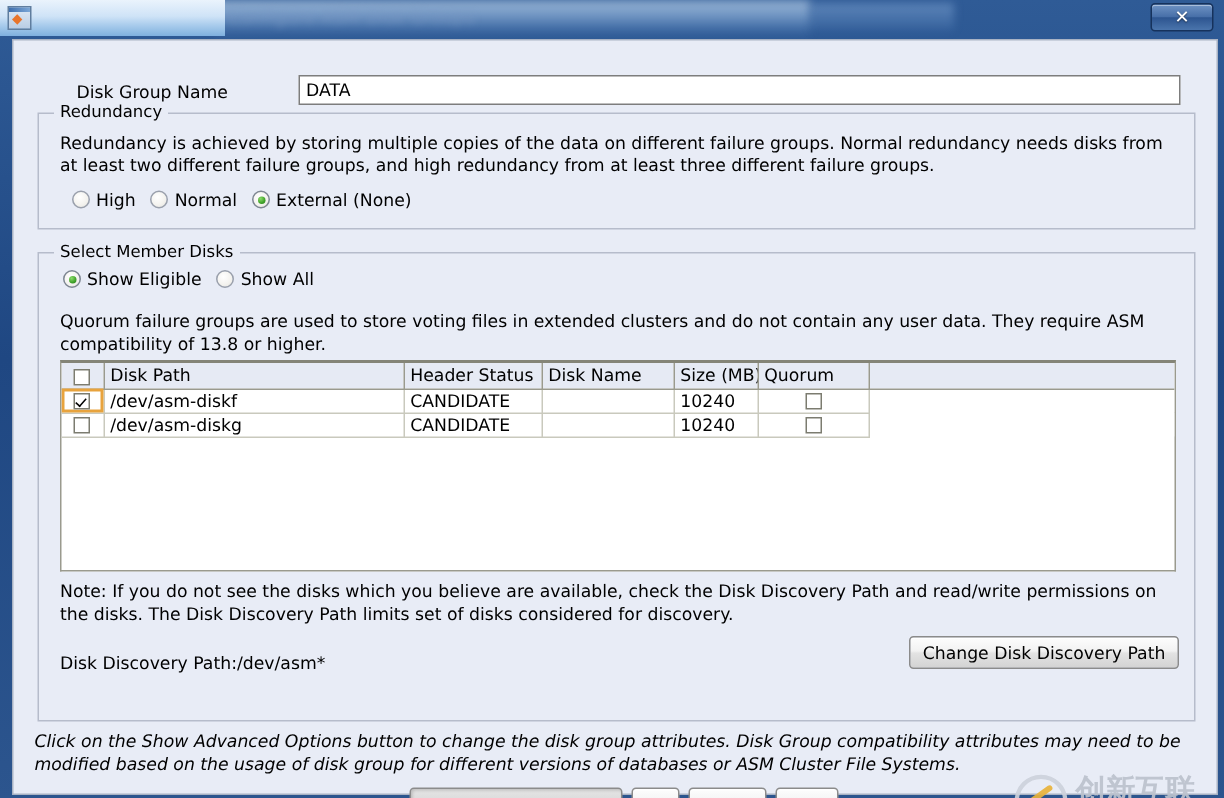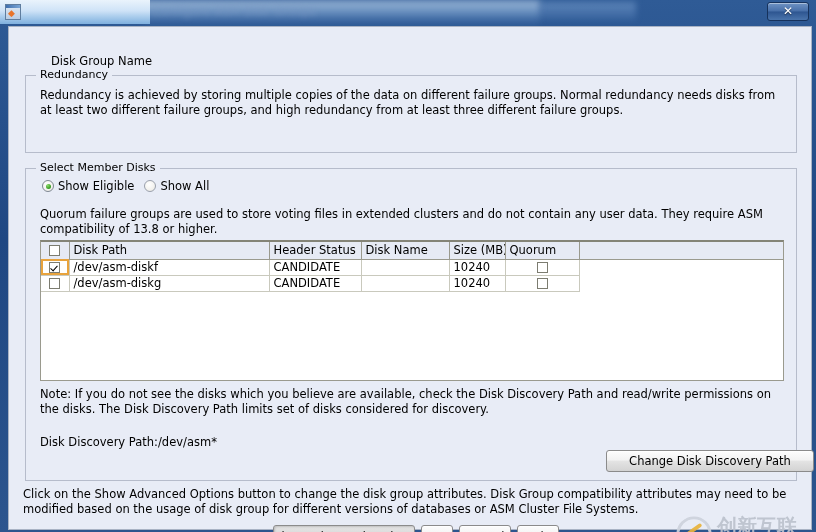--- a/index.html
+++ b/index.html
@@ -316,24 +316,24 @@
     text-align: center;
     white-space: nowrap;
     cursor: default;
     padding: 0;
   }
   .btn.pressed {
     background: linear-gradient(to bottom, #e4e4e4 0%, #d9d9d9 50%, #cfcfcf 100%);
     box-shadow: inset 1px 1px 2px rgba(0,0,0,0.16);
     border-color: #8b8b8b;
   }
-  #change-path-button { left: 580px; top: 255px; width: 208px; height: 22px; margin-top: 26px; }
-
-  
-  #bottom-text { position: absolute; left: 14px; top: 460px; width: 776px; font-size: 11.5px; line-height: 15px; }
+  #change-path-button { left: 580px; top: 255px; width: 180px; height: 22px; }
+
+  
+  #bottom-text { position: absolute; left: 14px; top: 460px; width: 776px; font-size: 11.5px; line-height: 15px; font-style: italic; }
   #button-bar { position: absolute; left: 0; top: 498px; width: 804px; height: 30px; }
   #btn-advanced { left: 264px; top: 0px;  width: 142px; height: 23px; }
   #btn-ok       { left: 412px; top: 0px;  width: 32px;  height: 23px; }
   #btn-cancel   { left: 450px; top: 0px;  width: 52px;  height: 23px; }
   #btn-help     { left: 508px; top: 0px;  width: 42px;  height: 23px; }
 
   
   #watermark {
     position: absolute;
     left: 666px; top: 484px;
@@ -378,27 +378,42 @@
 
     <div id="close-button">
       <div class="x">✕</div>
     </div>
   </div>
 
   <div id="client">
 
     <div id="dgname-row">
       <div id="dgname-label">Disk Group Name</div>
+      <input id="dgname-input" type="text" value="DATA" style="">
     </div>
 
     <div class="groupbox" id="redundancy-box">
       <div class="gb-title">Redundancy</div>
 
       <div class="para" id="redundancy-desc">Redundancy is achieved by storing multiple copies of the data on different failure groups. Normal redundancy needs disks from at least two different failure groups, and high redundancy from at least three different failure groups.</div>
 
+      <div class="radio-row" id="redundancy-radios">
+        <div class="radio-item">
+          <span class="radio"></span>
+          <span class="radio-label">High</span>
+        </div>
+        <div class="radio-item">
+          <span class="radio"></span>
+          <span class="radio-label">Normal</span>
+        </div>
+        <div class="radio-item">
+          <span class="radio checked"></span>
+          <span class="radio-label">External (None)</span>
+        </div>
+      </div>
     </div>
 
     <div class="groupbox" id="members-box">
       <div class="gb-title">Select Member Disks</div>
 
       <div class="radio-row" id="member-radios">
         <div class="radio-item">
           <span class="radio checked"></span>
           <span class="radio-label">Show Eligible</span>
         </div>

